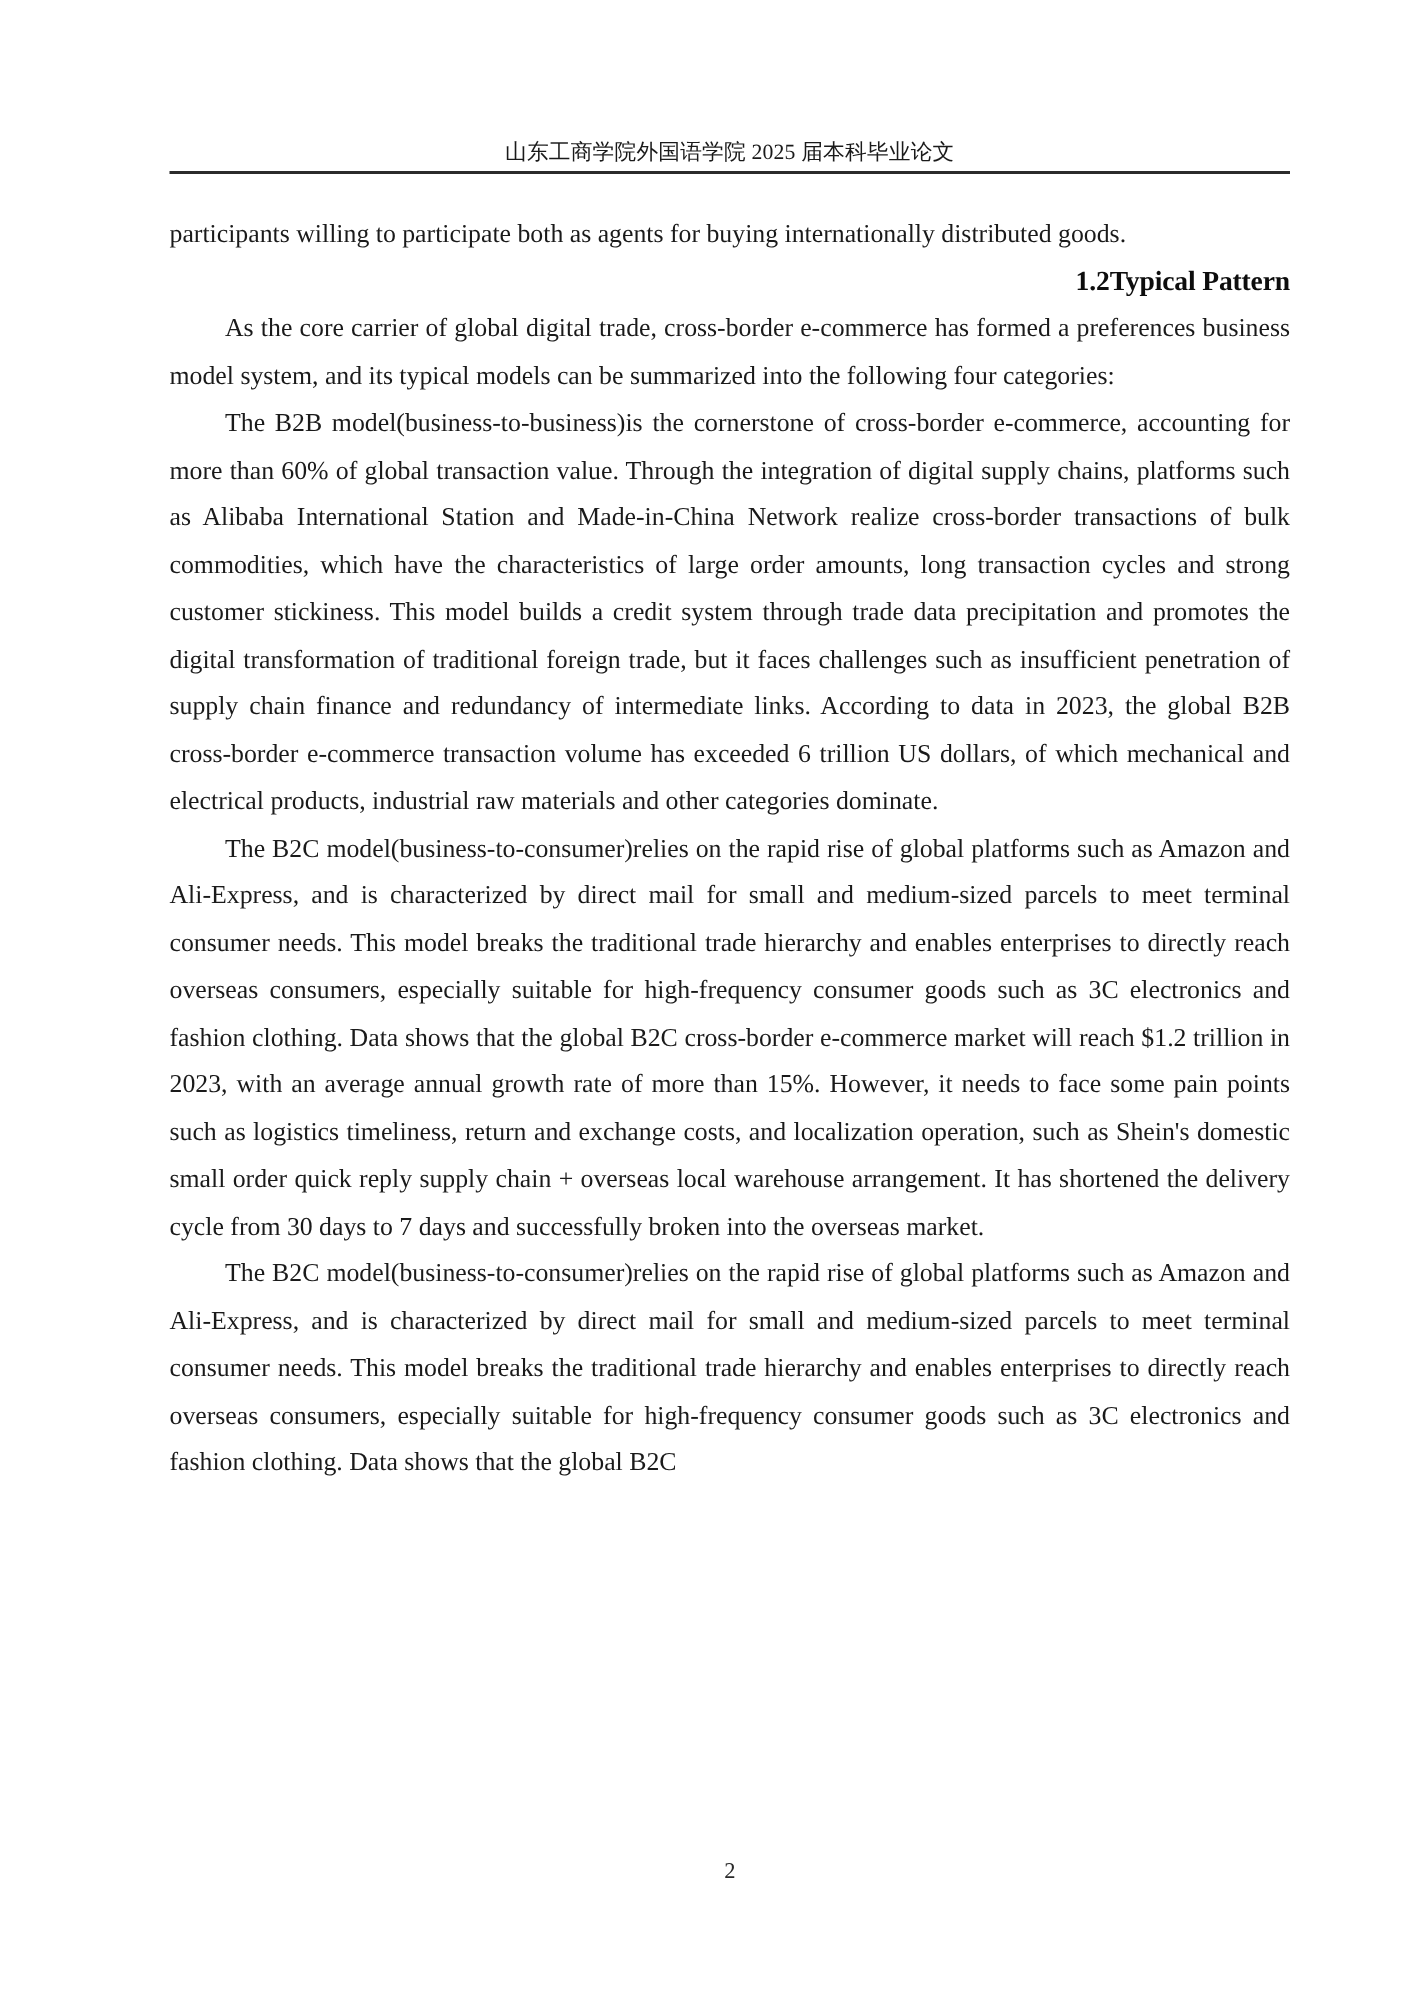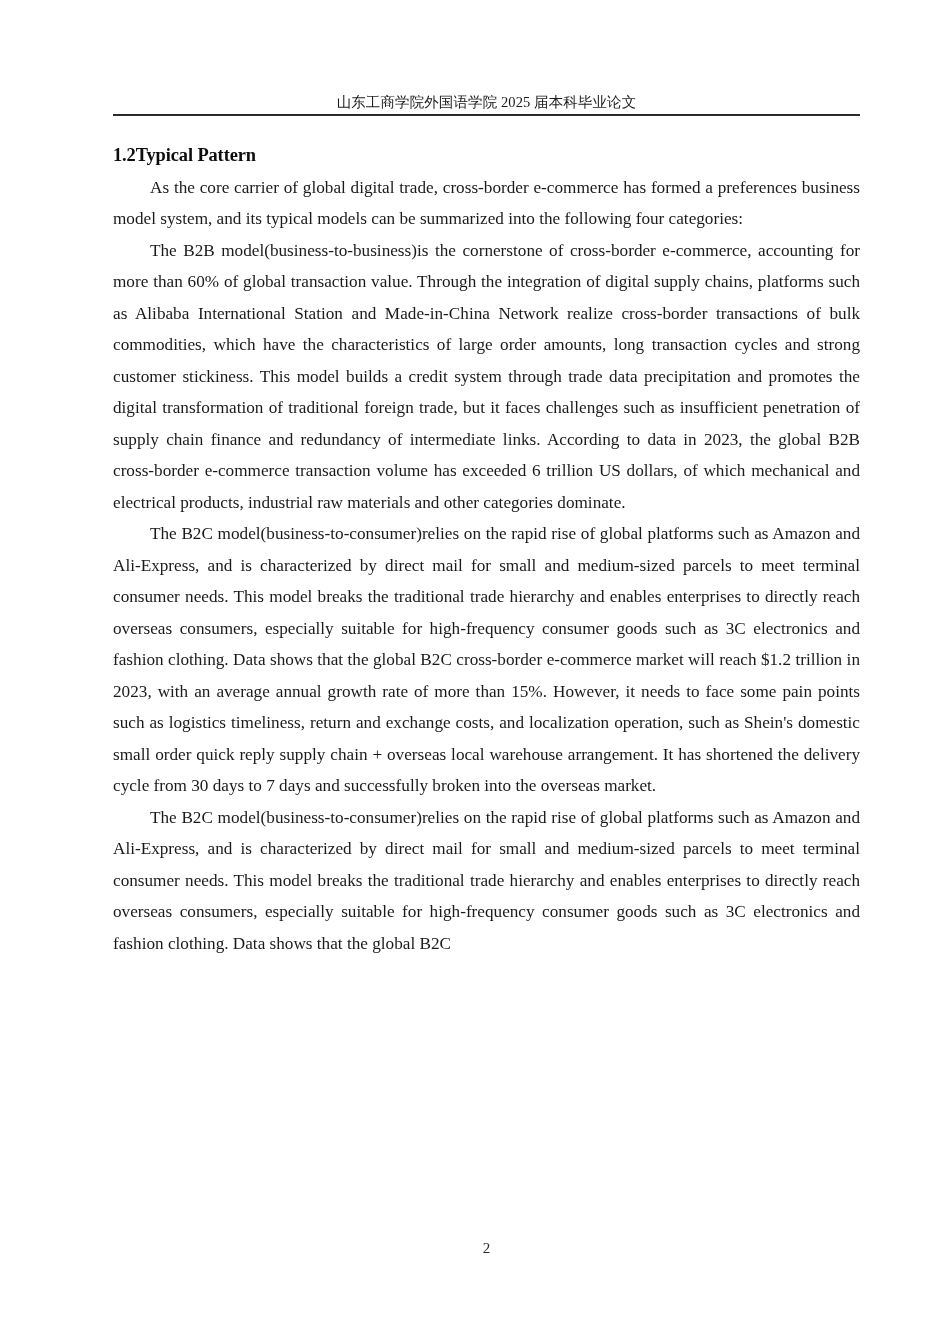--- a/index.html
+++ b/index.html
@@ -75,21 +75,21 @@
   p.para.noindent {
     text-indent: 0;
   }
 
   h2.section-heading {
     margin: 0;
     padding: 0;
     font-size: 18.4px;
     line-height: 31.5px;
     font-weight: bold;
-    text-align: left;
+    text-align: right;
     color: #0d0d0d;
     letter-spacing: -0.1px;
   }
 
   
   .footer-block {
     position: absolute;
     left: 113px;
     top: 1238px;
     width: 747px;
@@ -106,20 +106,21 @@
 
 <div class="page">
 
   <div class="header-block">
     <div class="header-text">山东工商学院外国语学院 2025 届本科毕业论文</div>
     <hr class="header-rule">
   </div>
 
   <div class="content">
 
+    <p class="para noindent">participants willing to participate both as agents for buying internationally distributed goods.</p>
 
 
 
     <h2 class="section-heading">1.2Typical Pattern</h2>
 
     <p class="para indent">As the core carrier of global digital trade, cross-border e-commerce has formed a preferences business model system, and its typical models can be summarized into the following four categories:</p>
 
     <p class="para indent">The B2B model(business-to-business)is the cornerstone of cross-border e-commerce, accounting for more than 60% of global transaction value. Through the integration of digital supply chains, platforms such as Alibaba International Station and Made-in-China Network realize cross-border transactions of bulk commodities, which have the characteristics of large order amounts, long transaction cycles and strong customer stickiness. This model builds a credit system through trade data precipitation and promotes the digital transformation of traditional foreign trade, but it faces challenges such as insufficient penetration of supply chain finance and redundancy of intermediate links. According to data in 2023, the global B2B cross-border e-commerce transaction volume has exceeded 6 trillion US dollars, of which mechanical and electrical products, industrial raw materials and other categories dominate.</p>
 
     <p class="para indent">The B2C model(business-to-consumer)relies on the rapid rise of global platforms such as Amazon and Ali-Express, and is characterized by direct mail for small and medium-sized parcels to meet terminal consumer needs. This model breaks the traditional trade hierarchy and enables enterprises to directly reach overseas consumers, especially suitable for high-frequency consumer goods such as 3C electronics and fashion clothing. Data shows that the global B2C cross-border e-commerce market will reach $1.2 trillion in 2023, with an average annual growth rate of more than 15%. However, it needs to face some pain points such as logistics timeliness, return and exchange costs, and localization operation, such as Shein's domestic small order quick reply supply chain + overseas local warehouse arrangement. It has shortened the delivery cycle from 30 days to 7 days and successfully broken into the overseas market.</p>

